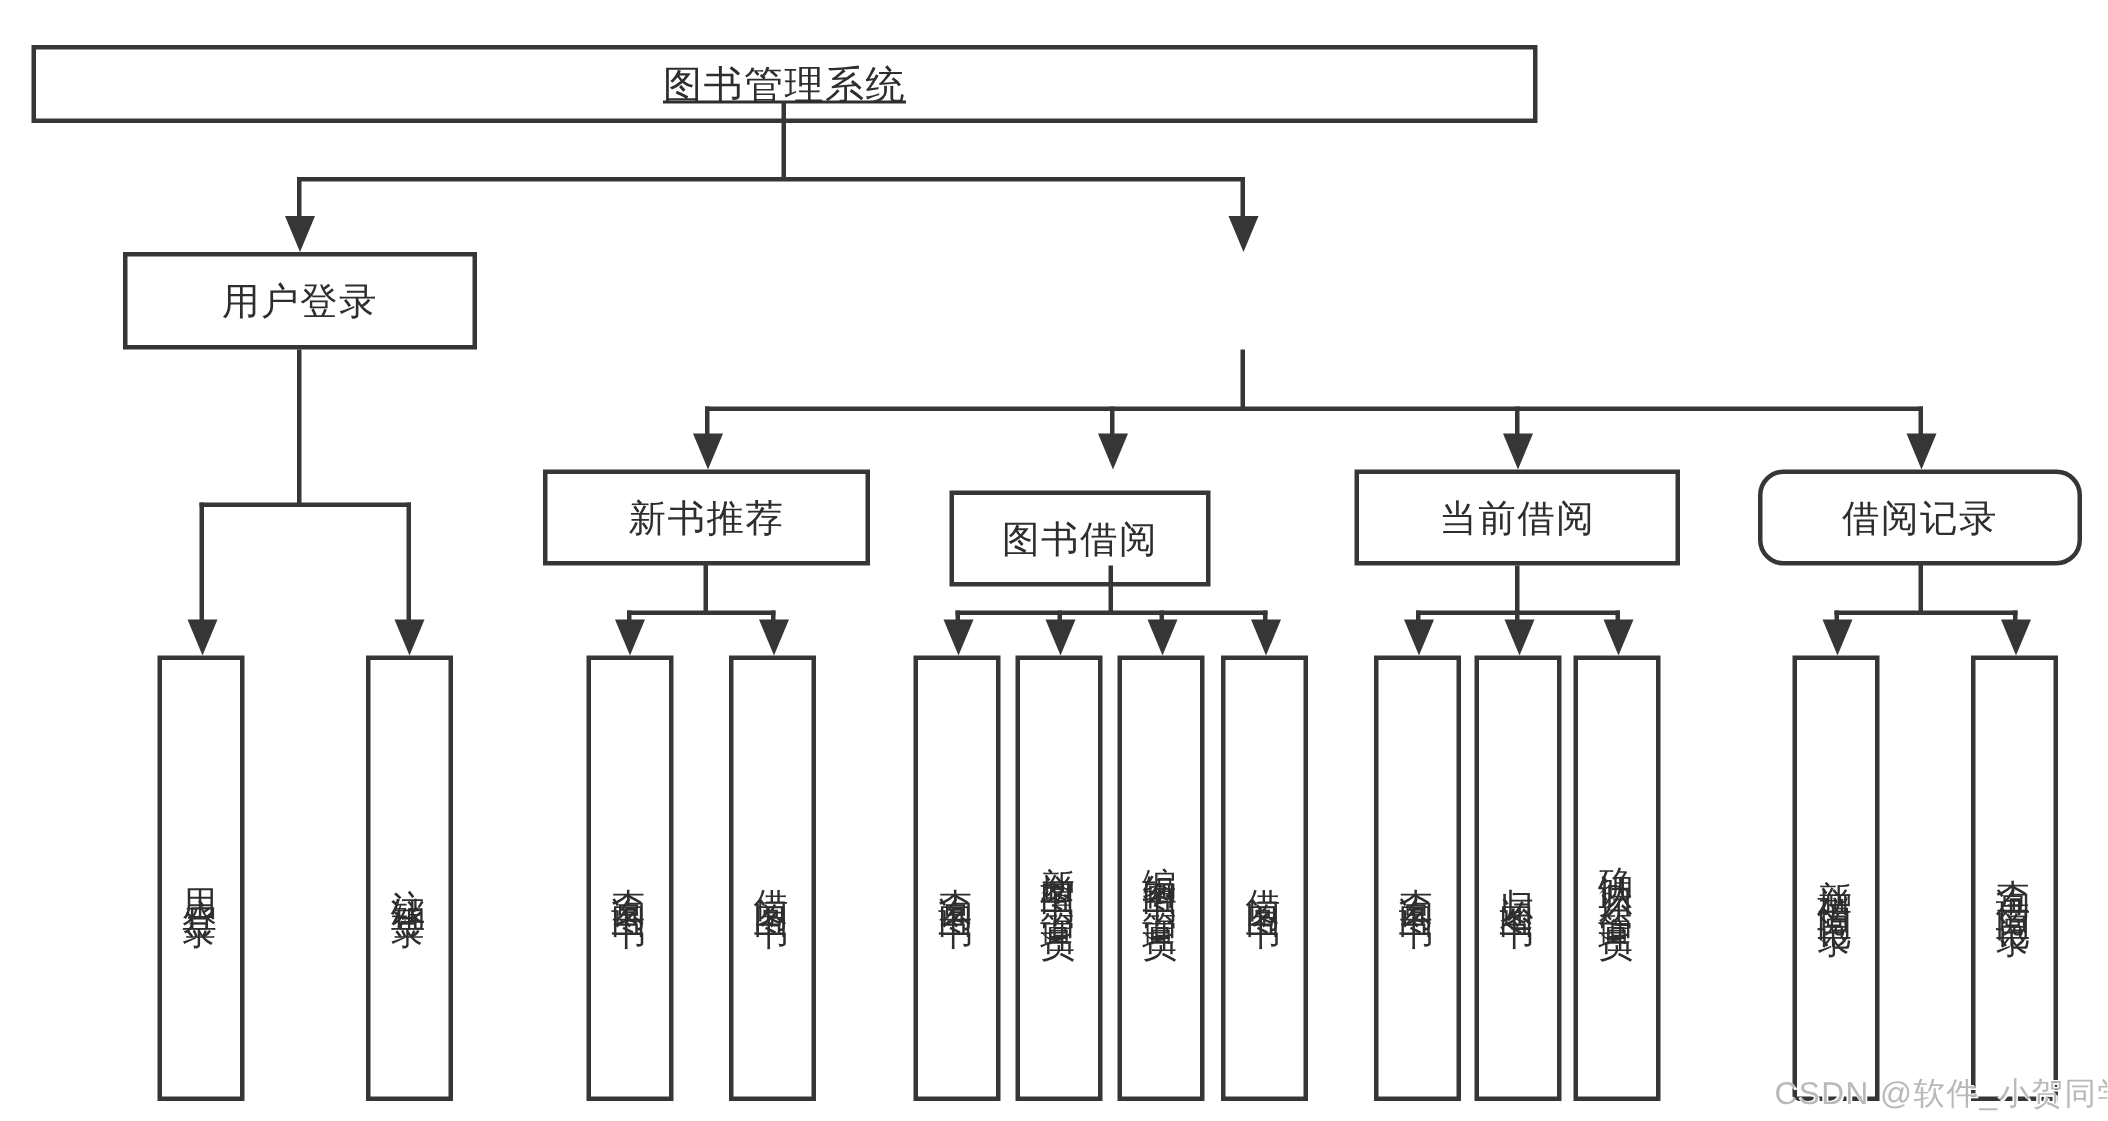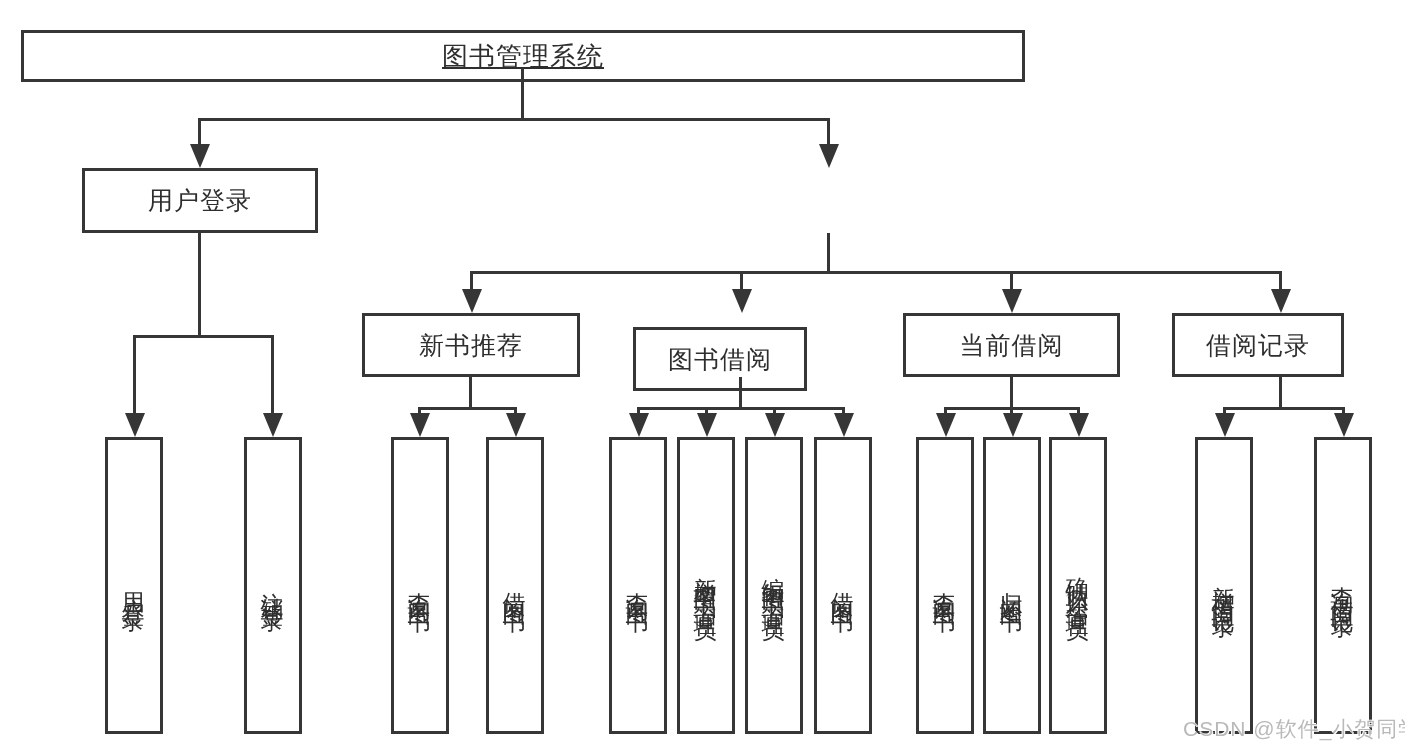--- a/index.html
+++ b/index.html
@@ -71,21 +71,21 @@
 
   <div class="box l3" style="left:362px;top:313px;width:218px;height:64px;">
     <span class="lbl">新书推荐</span>
   </div>
   <div class="box l3" style="left:633px;top:295px;width:174px;height:64px;margin-top:32px;">
     <span class="lbl">图书借阅</span>
   </div>
   <div class="box l3" style="left:903px;top:313px;width:217px;height:64px;text-align:right;">
     <span class="lbl">当前借阅</span>
   </div>
-  <div class="box l3" style="left:1172px;top:313px;width:172px;height:64px;">
+  <div class="box l3" style="left:1172px;top:313px;width:216px;height:64px;border-radius:17px;">
     <span class="lbl">借阅记录</span>
   </div>
 
   <div class="box leaf" style="left:105px;top:437px;width:58px;height:297px;">
     <span class="lbl">用户登录</span>
   </div>
   <div class="box leaf" style="left:244px;top:437px;width:58px;height:297px;">
     <span class="lbl">注销登录</span>
   </div>
 

